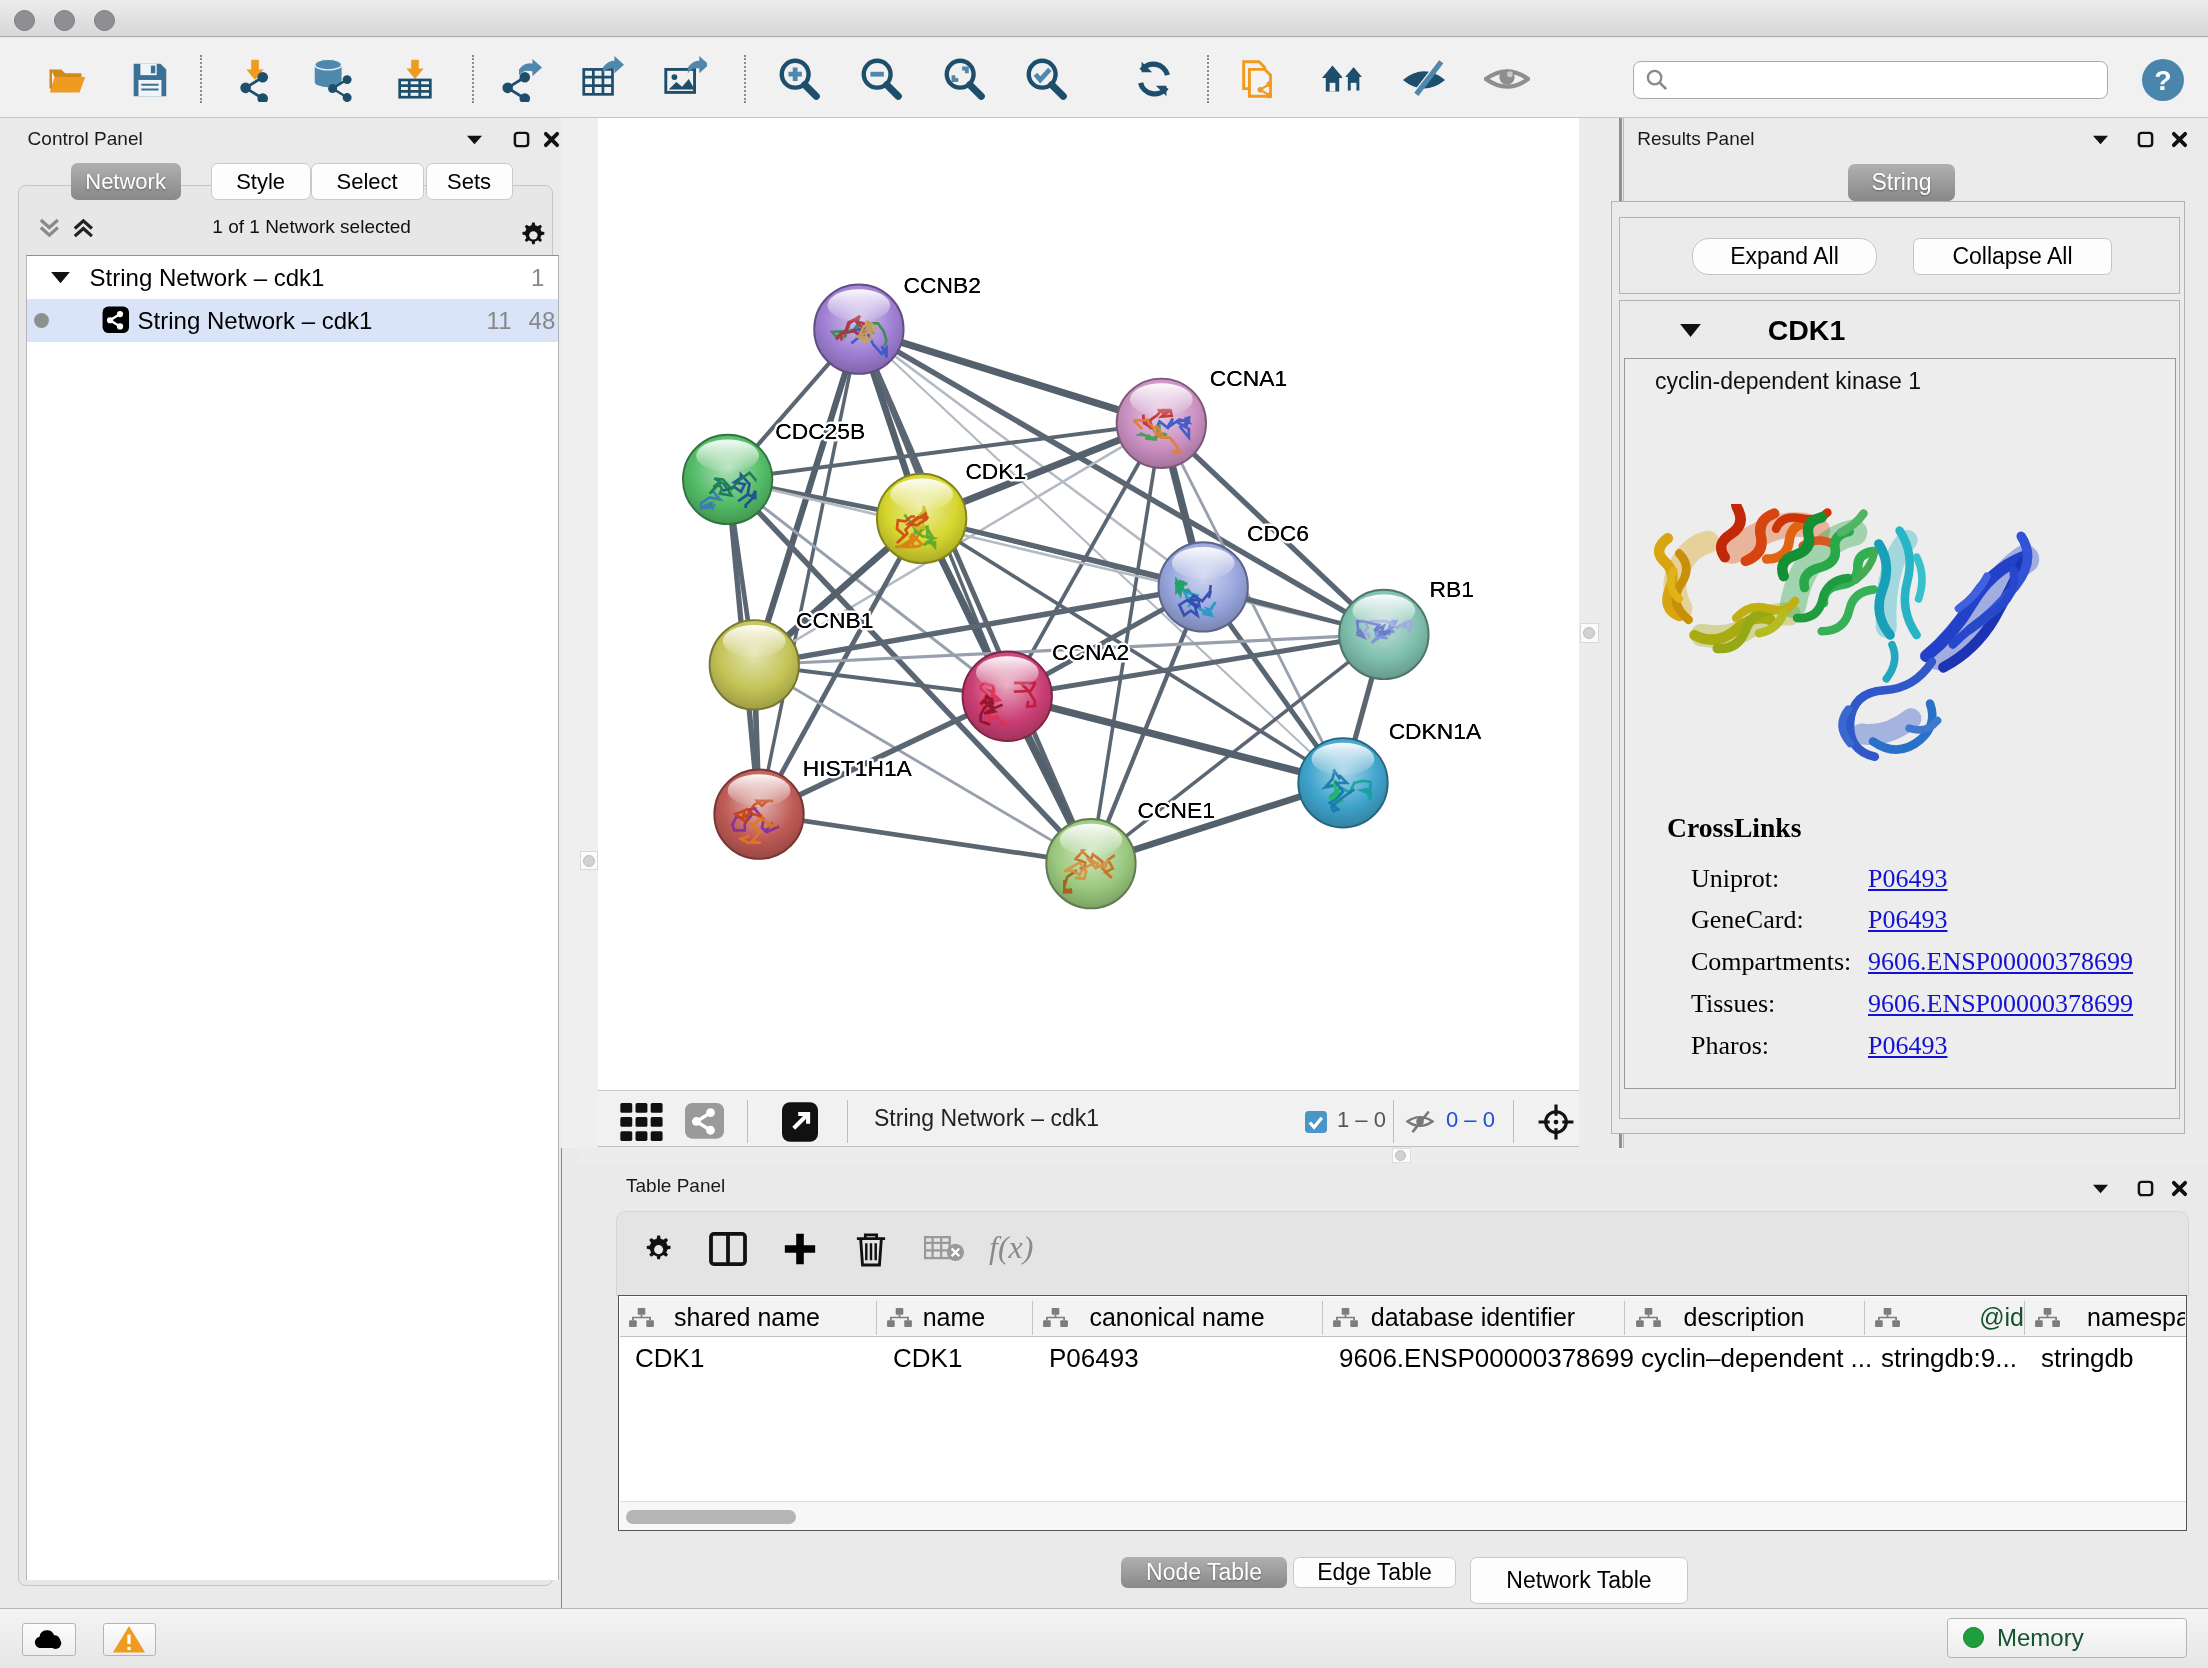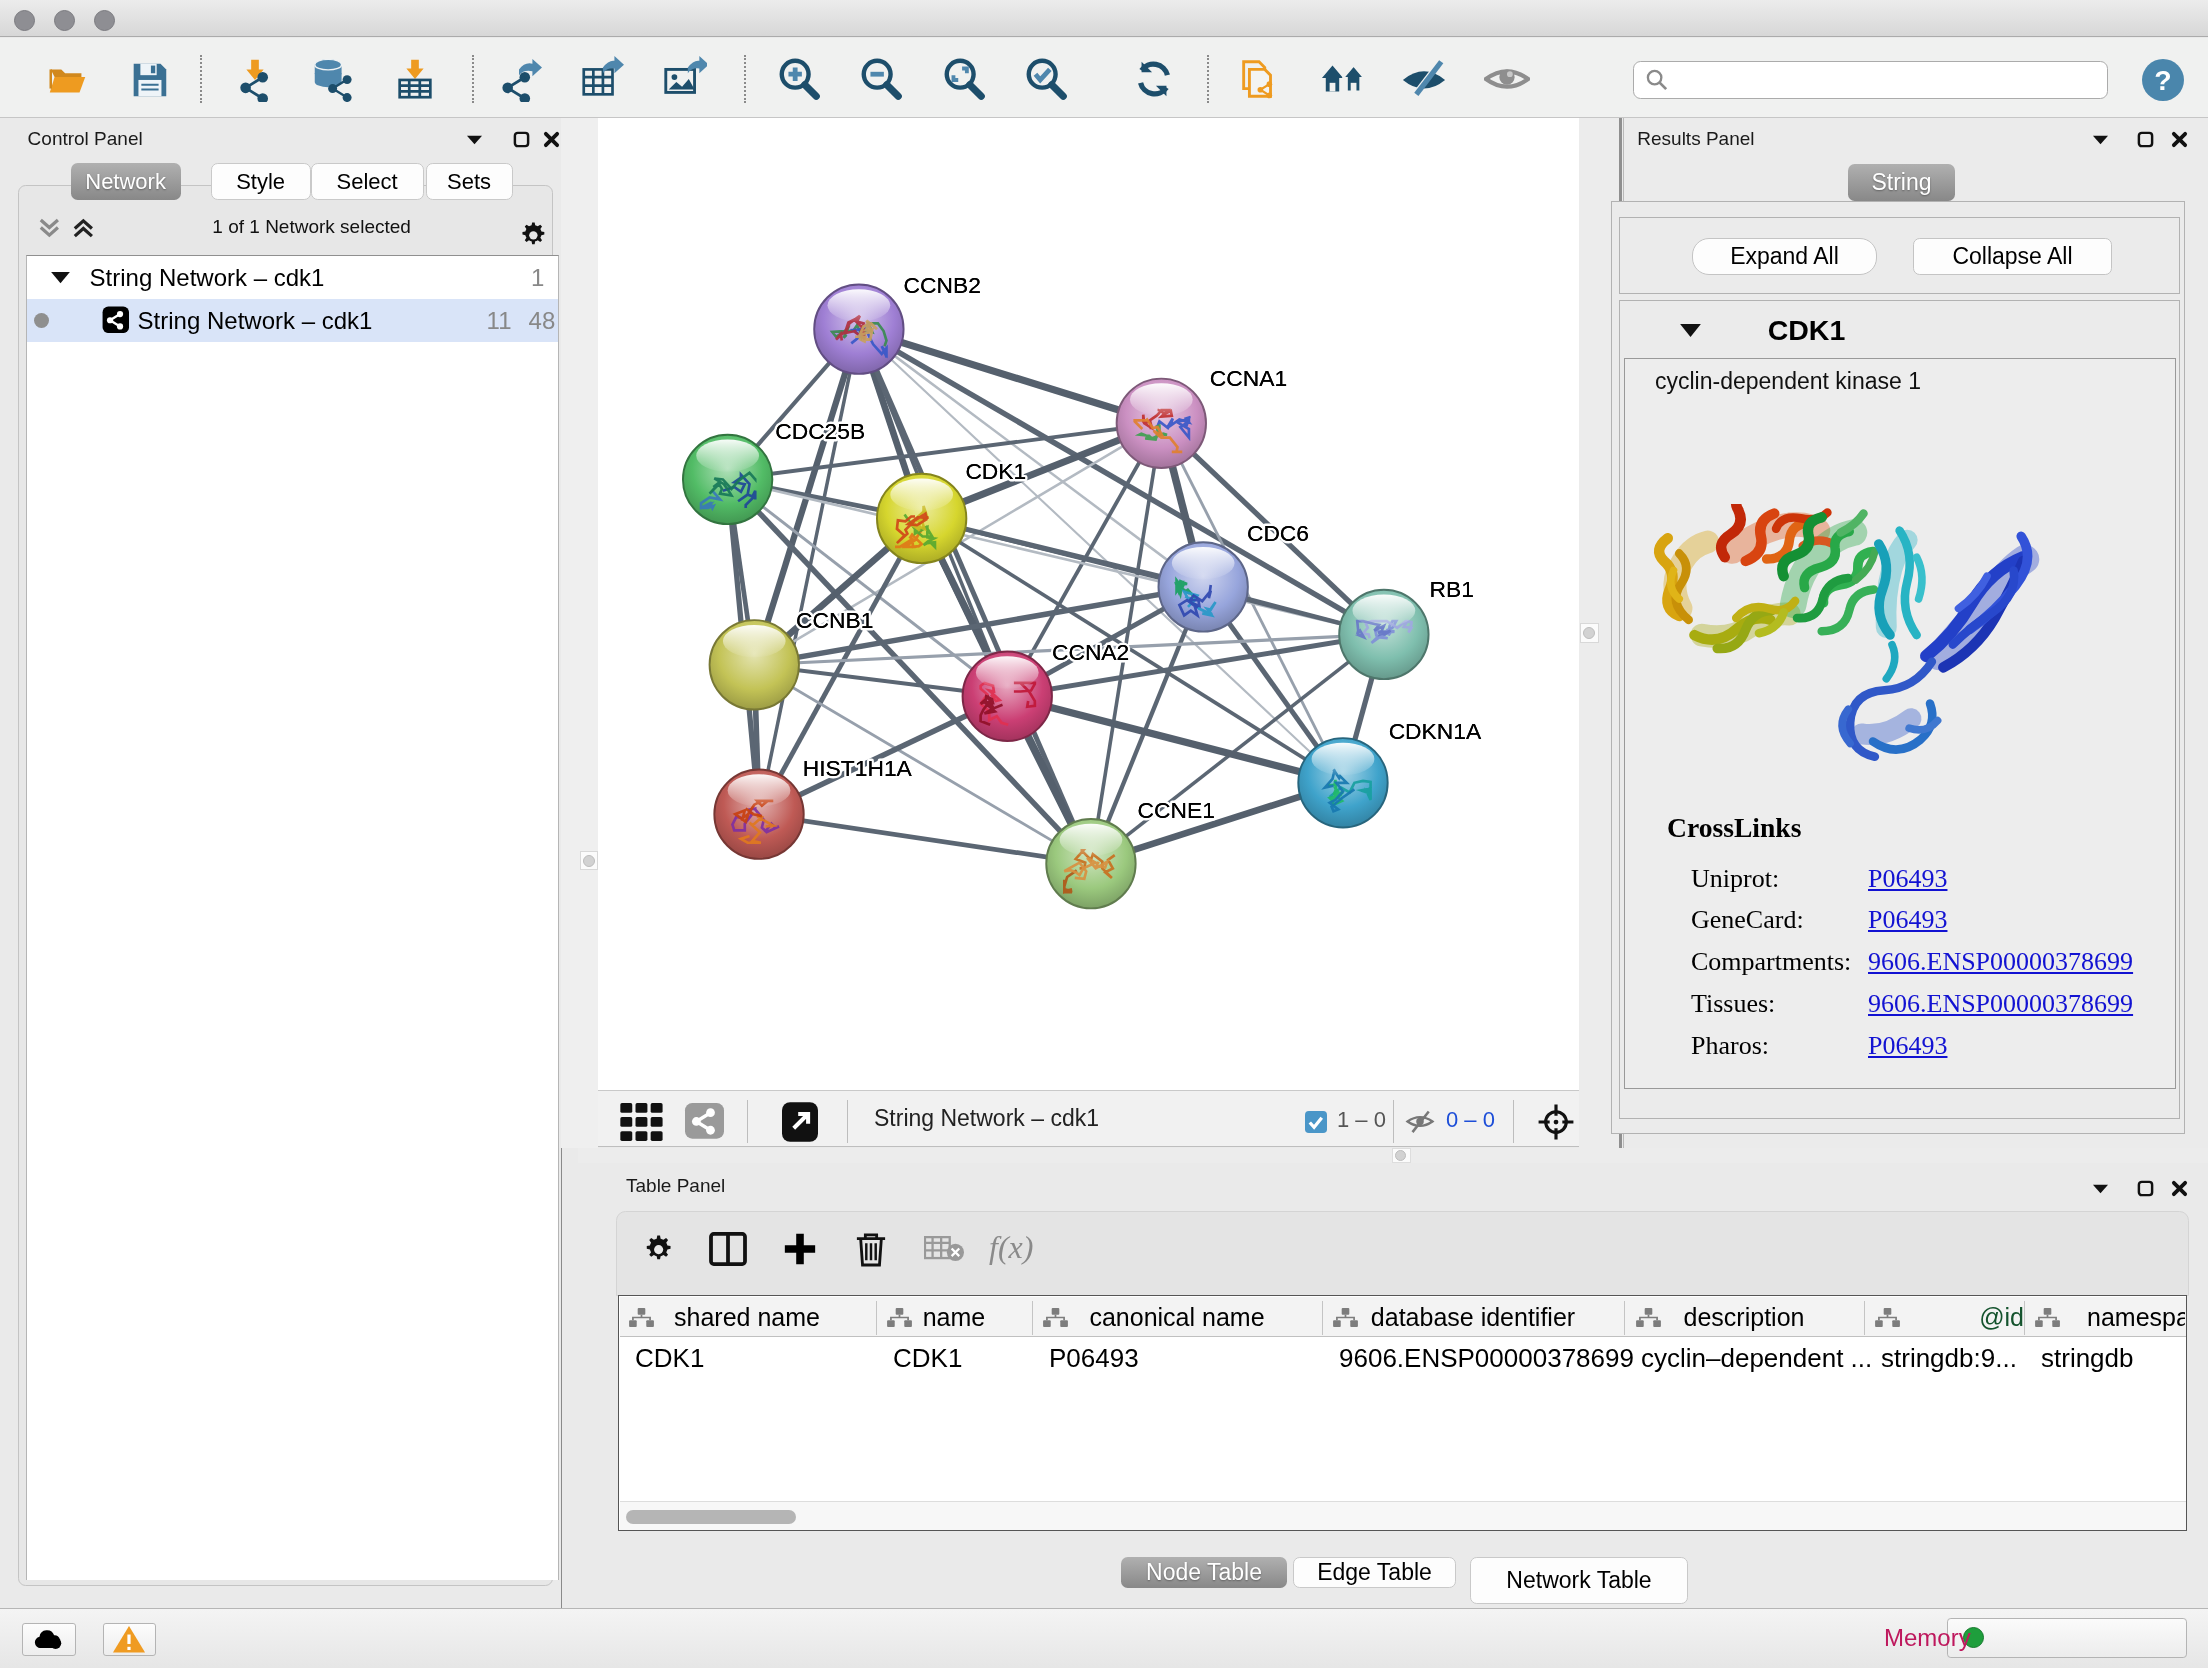--- a/index.html
+++ b/index.html
@@ -685,13 +685,13 @@
     <rect x="8" y="15" width="20" height="5" rx="2.5" fill="#000"></rect>
   </svg>
 <div class="abs" style="left:103px;top:1623px;width:53px;height:33px;background:linear-gradient(#fdfdfd,#ededed);border:1px solid #b4b4b4;border-radius:2.9px"></div>
 <svg class="abs" style="left:112px;top:1625px" width="34" height="28.5" viewBox="0 0 36 30">
     <path d="M18,1 L35,29 L1,29 Z" fill="#ef9b22"></path>
     <rect x="16.3" y="10" width="3.4" height="10" fill="#fff"></rect>
     <rect x="16.3" y="23" width="3.4" height="3.4" fill="#fff"></rect>
   </svg>
 <div class="abs" style="left:1947px;top:1618px;width:240px;height:40px;background:linear-gradient(#fbfbfb,#ececec);border:1px solid #b4b4b4;border-radius:3.8px"></div>
 <div class="abs" style="left:1963px;top:1627px;width:21px;height:21px;border-radius:50%;background:#1e9e3c;border:1px solid #157a2c"></div>
-<div class="abs" style="left:1884px;top:1624px;font-size:24px;color:#be185d">Memory</div>
+<div class="abs" style="left:1997px;top:1624px;font-size:24px;color:#14532d">Memory</div>
 
 </body></html>

